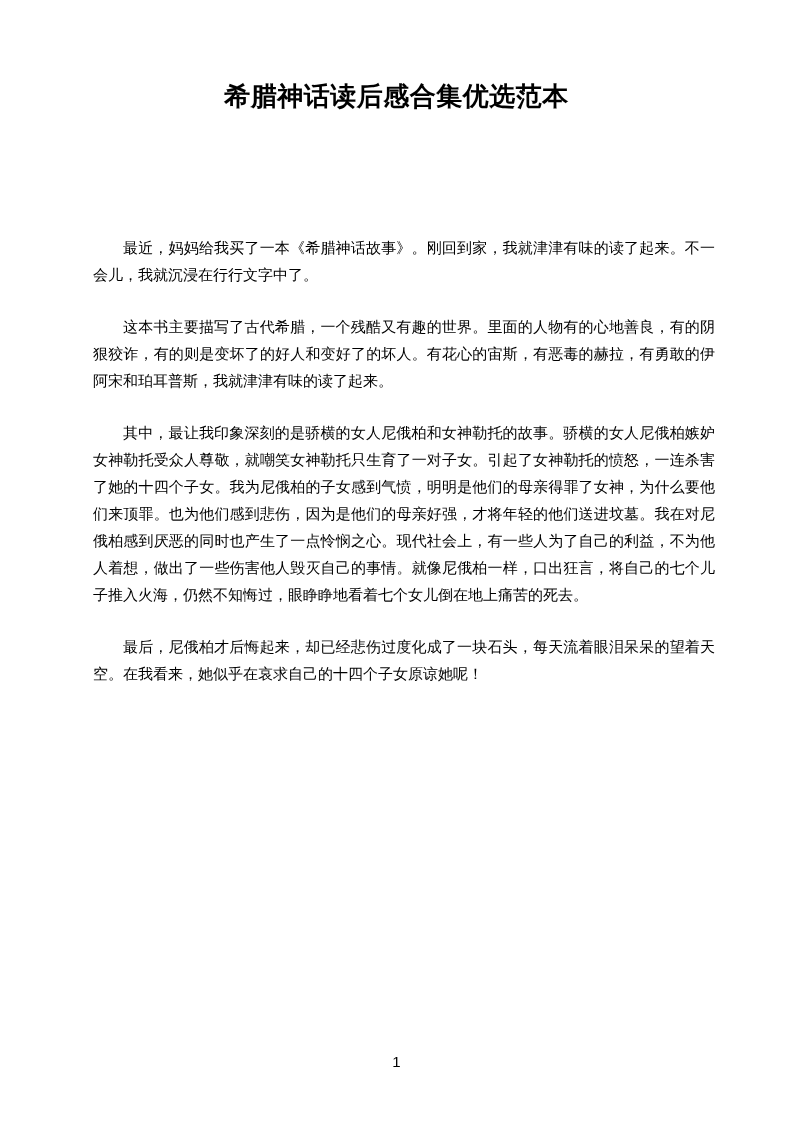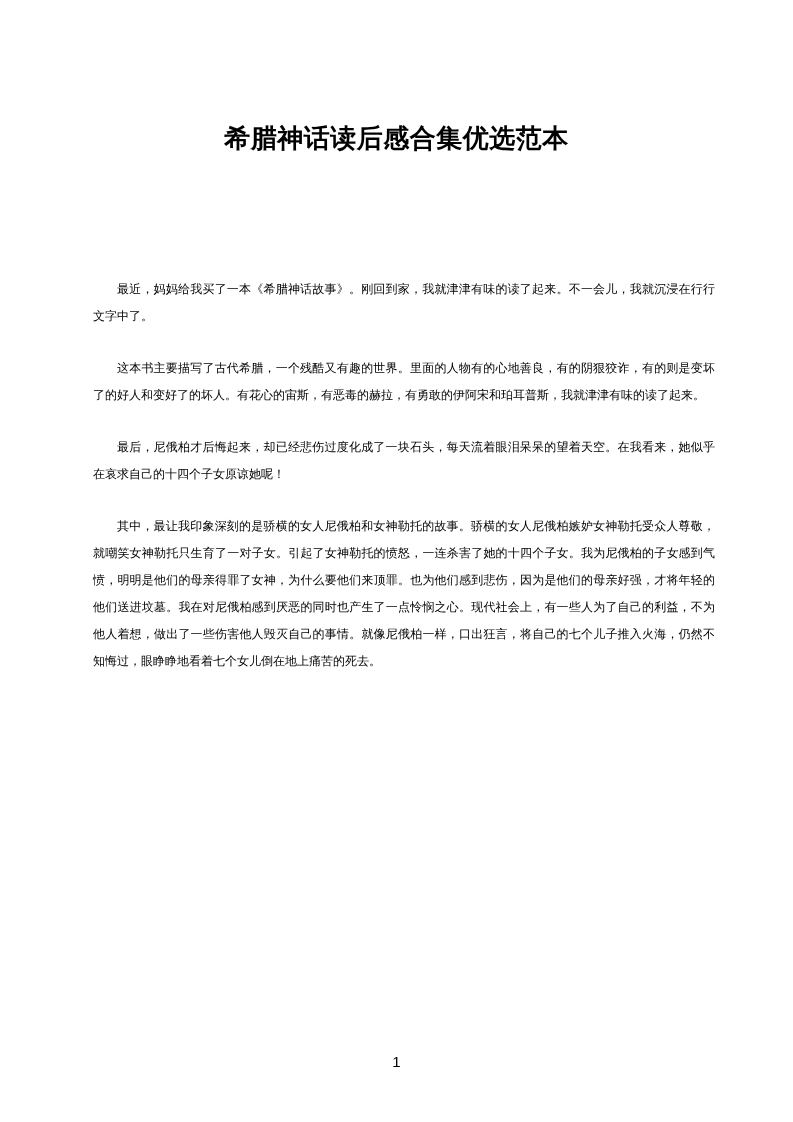--- a/index.html
+++ b/index.html
@@ -13,30 +13,30 @@
     height: 1122px;
     margin: 0 auto;
     background: #ffffff;
     color: #000000;
     font-family: "Liberation Sans", "DejaVu Sans", sans-serif;
     overflow: hidden;
     box-sizing: border-box;
   }
   .doc-title {
     margin: 0;
-    padding-top: 118px;
+    padding-top: 76px;
     font-size: 26px;
     line-height: 40px;
     font-weight: bold;
     text-align: center;
     letter-spacing: 0.5px;
   }
   .doc-body {
     margin: 118px 78px 12px 93px;
-    font-size: 12px;
+    font-size: 15px;
     line-height: 27px;
     text-align: justify;
     text-justify: inter-ideograph;
   }
   .doc-body p {
     margin: 0 0 25px 0;
     text-indent: 2em;
     word-break: break-all;
   }
   .page-number {
@@ -53,19 +53,19 @@
 </head>
 <body>
 
 <div class="page">
 
   <h1 class="doc-title">希腊神话读后感合集优选范本</h1>
 
   <div class="doc-body">
     <p>最近，妈妈给我买了一本《希腊神话故事》。刚回到家，我就津津有味的读了起来。不一会儿，我就沉浸在行行文字中了。</p>
     <p>这本书主要描写了古代希腊，一个残酷又有趣的世界。里面的人物有的心地善良，有的阴狠狡诈，有的则是变坏了的好人和变好了的坏人。有花心的宙斯，有恶毒的赫拉，有勇敢的伊阿宋和珀耳普斯，我就津津有味的读了起来。</p>
+    <p>其中，最让我印象深刻的是骄横的女人尼俄柏和女神勒托的故事。骄横的女人尼俄柏嫉妒女神勒托受众人尊敬，就嘲笑女神勒托只生育了一对子女。引起了女神勒托的愤怒，一连杀害了她的十四个子女。我为尼俄柏的子女感到气愤，明明是他们的母亲得罪了女神，为什么要他们来顶罪。也为他们感到悲伤，因为是他们的母亲好强，才将年轻的他们送进坟墓。我在对尼俄柏感到厌恶的同时也产生了一点怜悯之心。现代社会上，有一些人为了自己的利益，不为他人着想，做出了一些伤害他人毁灭自己的事情。就像尼俄柏一样，口出狂言，将自己的七个儿子推入火海，仍然不知悔过，眼睁睁地看着七个女儿倒在地上痛苦的死去。</p>
     <p>最后，尼俄柏才后悔起来，却已经悲伤过度化成了一块石头，每天流着眼泪呆呆的望着天空。在我看来，她似乎在哀求自己的十四个子女原谅她呢！</p>
-    <p>其中，最让我印象深刻的是骄横的女人尼俄柏和女神勒托的故事。骄横的女人尼俄柏嫉妒女神勒托受众人尊敬，就嘲笑女神勒托只生育了一对子女。引起了女神勒托的愤怒，一连杀害了她的十四个子女。我为尼俄柏的子女感到气愤，明明是他们的母亲得罪了女神，为什么要他们来顶罪。也为他们感到悲伤，因为是他们的母亲好强，才将年轻的他们送进坟墓。我在对尼俄柏感到厌恶的同时也产生了一点怜悯之心。现代社会上，有一些人为了自己的利益，不为他人着想，做出了一些伤害他人毁灭自己的事情。就像尼俄柏一样，口出狂言，将自己的七个儿子推入火海，仍然不知悔过，眼睁睁地看着七个女儿倒在地上痛苦的死去。</p>
   </div>
 
   <div class="page-number">1</div>
 
 </div>
 
 </body></html>

